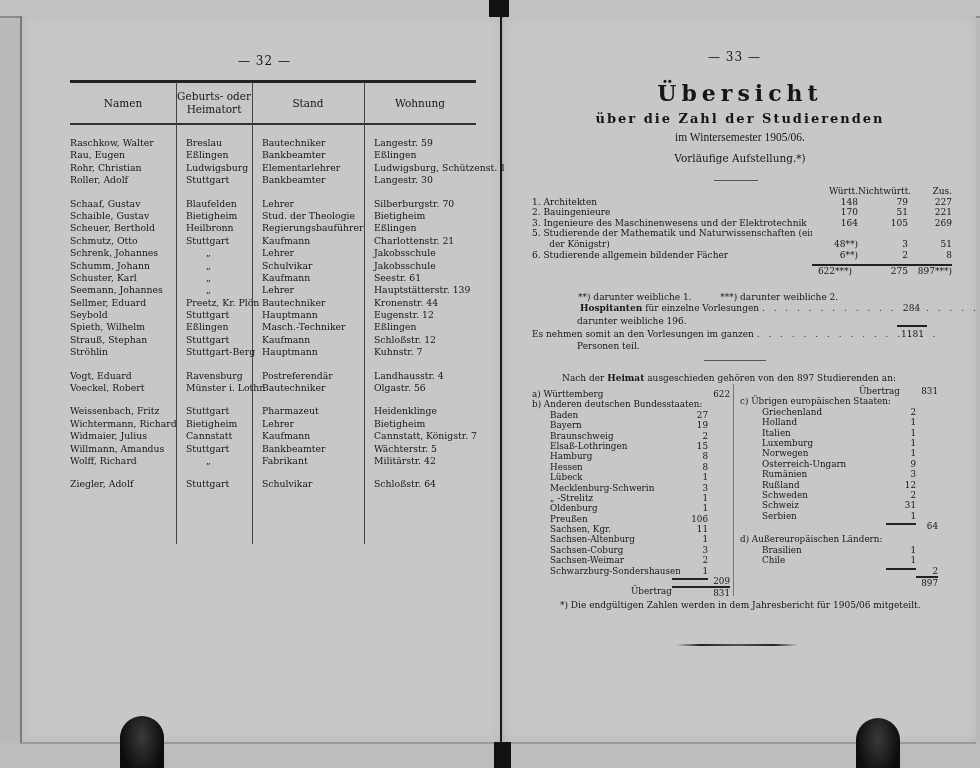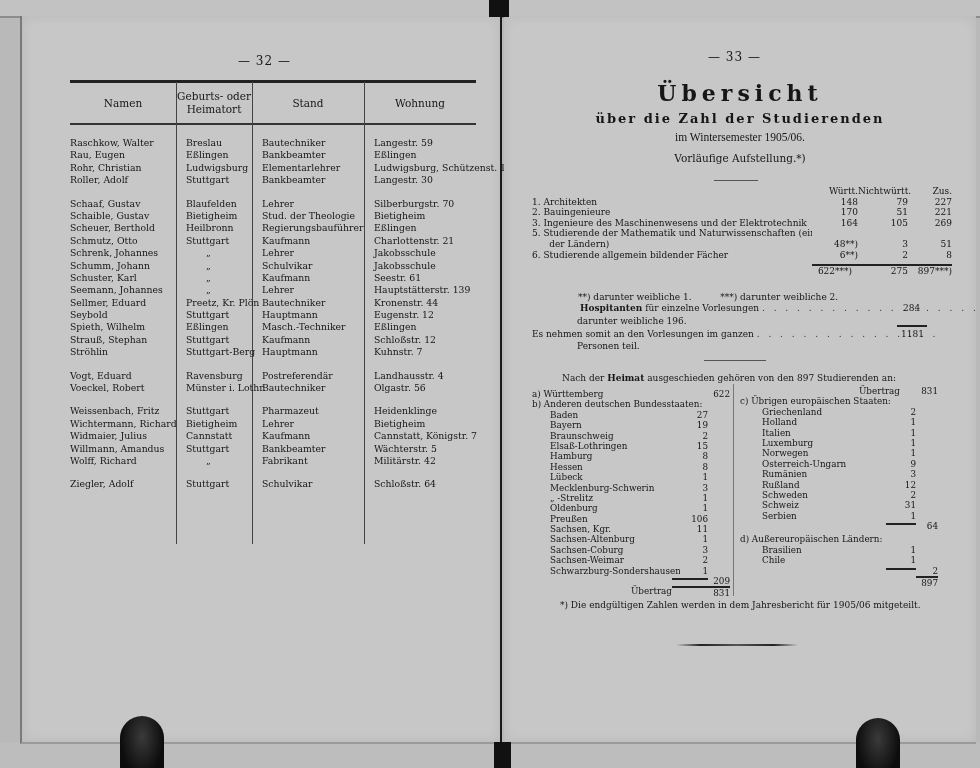--- a/index.html
+++ b/index.html
@@ -278,21 +278,21 @@
         <span class="n2">105</span>
         <span class="n3">269</span>
       </div>
       <div class="srow">
         <span class="lab" style="white-space:pre">5. Studierende der Mathematik und Naturwissenschaften (einschließlich</span>
         <span class="n"></span>
         <span class="n2"></span>
         <span class="n3"></span>
       </div>
       <div class="srow">
-        <span class="lab" style="white-space:pre">      der Ländern)</span>
+        <span class="lab" style="white-space:pre">      der Königstr)</span>
         <span class="n">48**)</span>
         <span class="n2">3</span>
         <span class="n3">51</span>
       </div>
       <div class="srow">
         <span class="lab" style="white-space:pre">6. Studierende allgemein bildender Fächer</span>
         <span class="n">6**)</span>
         <span class="n2">2</span>
         <span class="n3">8</span>
       </div>

